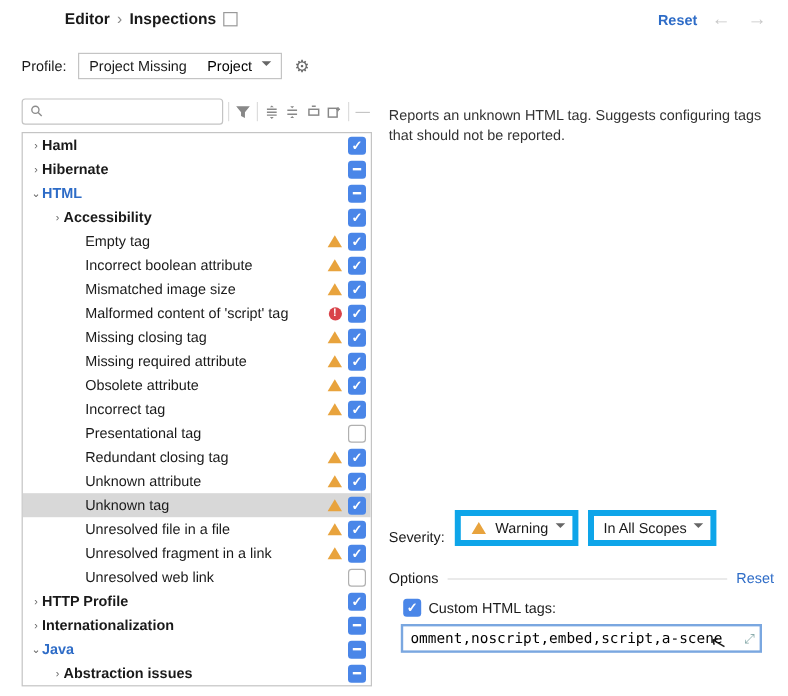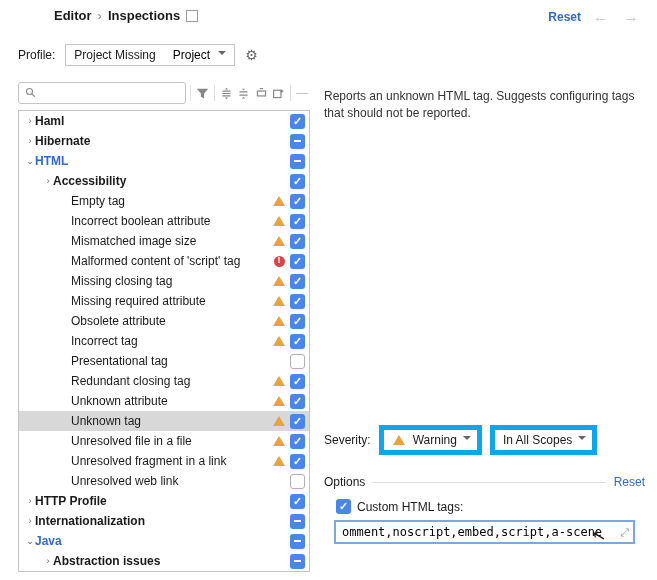--- a/index.html
+++ b/index.html
@@ -38,21 +38,21 @@
 .err-circ::after { content: "!"; color: #fff; font-size: 9px; font-weight: bold; position: absolute; left: 4px; top: -1px; }
 .cbox { width: 15px; height: 15px; border-radius: 3px; display: flex; align-items: center; justify-content: center; margin-left: 2px; }
 .cbox.checked { background: #4a86e8; }
 .cbox.checked::after { content: "✓"; color: #fff; font-size: 11px; font-weight: bold; }
 .cbox.mixed { background: #4a86e8; }
 .cbox.mixed::after { content: ""; width: 7px; height: 2px; background: #fff; }
 .cbox.empty { border: 1px solid #b0b0b0; background: #fff; }
 .right { flex: 1; display: flex; flex-direction: column; padding-top: 6px; }
 .desc { color: #333; line-height: 1.45; font-size: 12px; }
 .spacer { flex: 1; }
-.sev-row { display: flex; align-items: center; gap: 8px; margin-bottom: 20px; margin-top: 16px; }
+.sev-row { display: flex; align-items: flex-end; gap: 8px; margin-bottom: 20px; margin-top: 16px; }
 .sev-btn { border: 5px solid #0ea5e9; padding: 3px 20px 3px 8px; display: flex; align-items: center; gap: 5px; position: relative; background: #fff; font-size: 12px; }
 .sev-btn::after { content: ""; position: absolute; right: 6px; top: 50%; transform: translateY(-50%); border: 4px solid transparent; border-top-color: #666; }
 .opt-header { display: flex; align-items: center; gap: 8px; margin-bottom: 10px; }
 .opt-header .line { flex: 1; height: 1px; background: #ddd; }
 .opt-check { display: flex; align-items: center; gap: 6px; margin: 0 0 6px 10px; }
 .opt-input { margin: 0 10px; border: 2px solid #7aa7e0; padding: 3px 22px 3px 6px; font-family: "Consolas", monospace; font-size: 12px; position: relative; display: flex; align-items: center; }
 .opt-input input { border: 0; outline: 0; flex: 1; font-family: inherit; font-size: inherit; }
 .expand-ic { color: #8aa; font-size: 11px; position: absolute; right: 4px; }
 .cursor { position: absolute; left: 592px; top: 526px; font-size: 16px; transform: rotate(-15deg); }
 </style>

